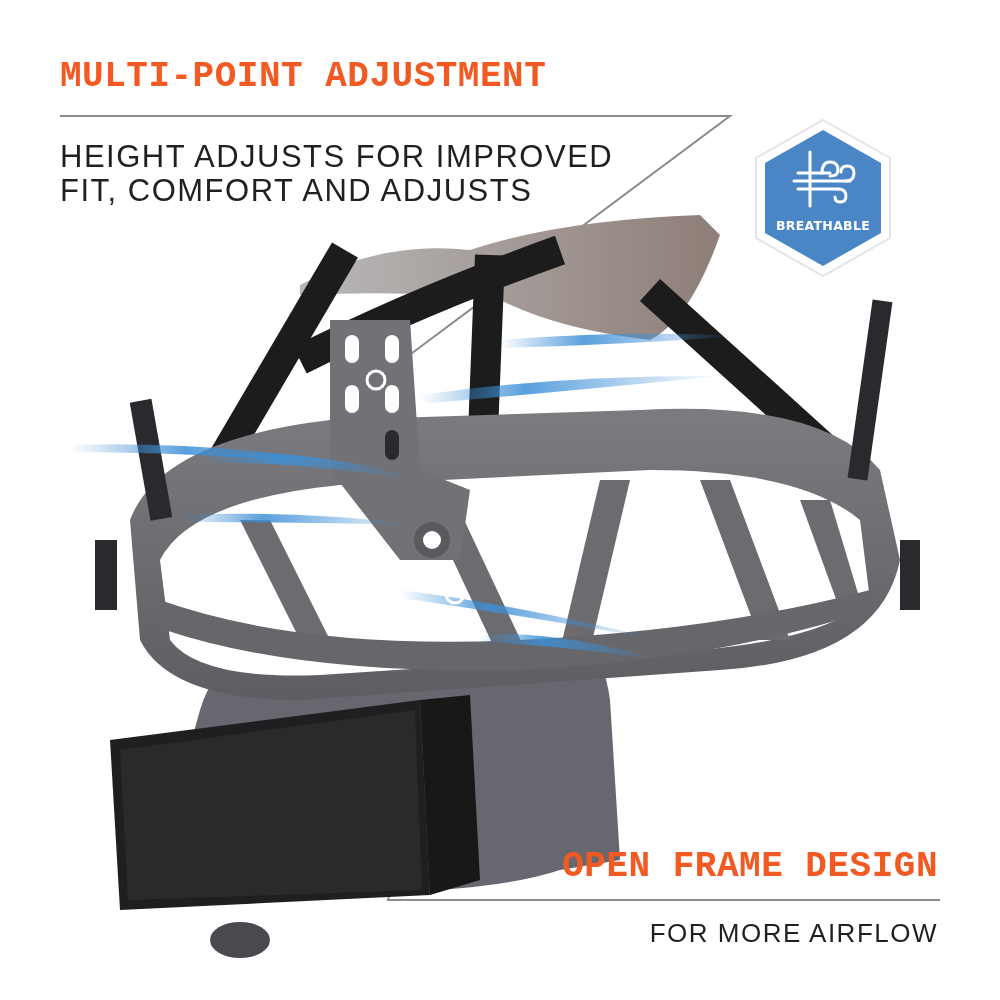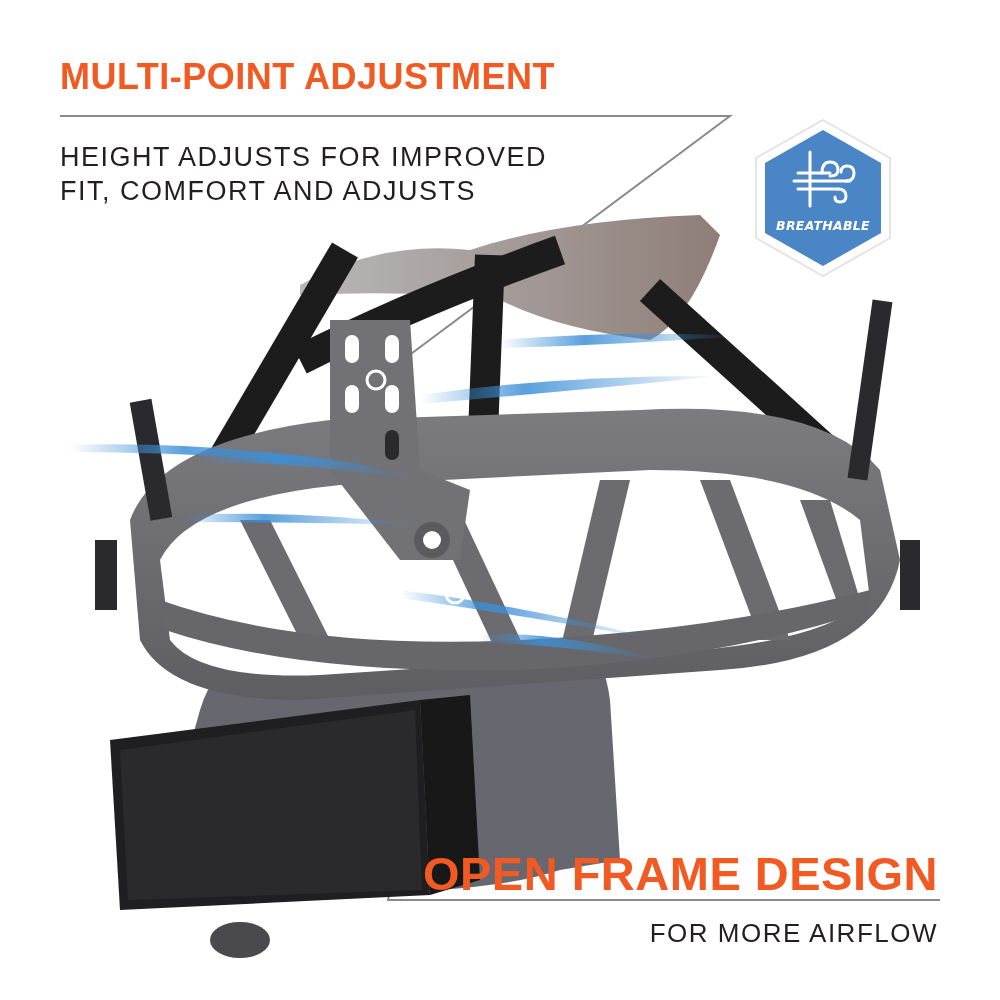--- a/index.html
+++ b/index.html
@@ -1,24 +1,24 @@
 <!DOCTYPE html>
 <html><head>
 <meta charset="utf-8">
 <style>
   html, body { margin:0; padding:0; background:#ffffff; }
   body { width:1000px; height:1000px; position:relative; overflow:hidden; font-family:"Liberation Sans", sans-serif; }
-  .headline { position:absolute; color:#f15a22; font-weight:900; font-family:Liberation Sans, sans-serif; letter-spacing:0.5px; }
+  .headline { position:absolute; color:#f15a22; font-weight:900; font-family:Liberation Mono, monospace; letter-spacing:0.5px; }
   .sub { position:absolute; color:#231f20; font-family:"Liberation Sans", sans-serif; letter-spacing:1.5px; font-weight:400; }
   #h1 { left:60px; top:56px; font-size:36px; }
-  #s1 { left:60px; top:140px; font-size:27px; line-height:34px; width:600px; }
-  #h2 { right:62px; top:846px; font-size:47px; }
+  #s1 { left:60px; top:140px; font-size:31px; line-height:34px; width:600px; }
+  #h2 { right:62px; top:846px; font-size:36px; }
   #s2 { right:62px; top:918px; font-size:26px; }
   #scene { position:absolute; left:0; top:0; }
-  .badge { position:absolute; left:752px; top:118px; width:142px; height:160px;font-style:italic; }
+  .badge { position:absolute; left:752px; top:118px; width:142px; height:160px; }
   .badge-label { position:absolute; left:0; width:142px; top:100px; text-align:center; color:#fff; font-weight:900; font-size:12.5px; font-family:"DejaVu Sans", sans-serif; letter-spacing:0.3px; }
 </style>
 </head>
 <body>
 
 <svg id="scene" width="1000" height="1000" viewBox="0 0 1000 1000">
   <defs>
     <linearGradient id="blueStreak" x1="0" x2="1" y1="0" y2="0">
       <stop offset="0" stop-color="#3d8fd6" stop-opacity="0"></stop>
       <stop offset="0.35" stop-color="#3d8fd6" stop-opacity="0.85"></stop>

